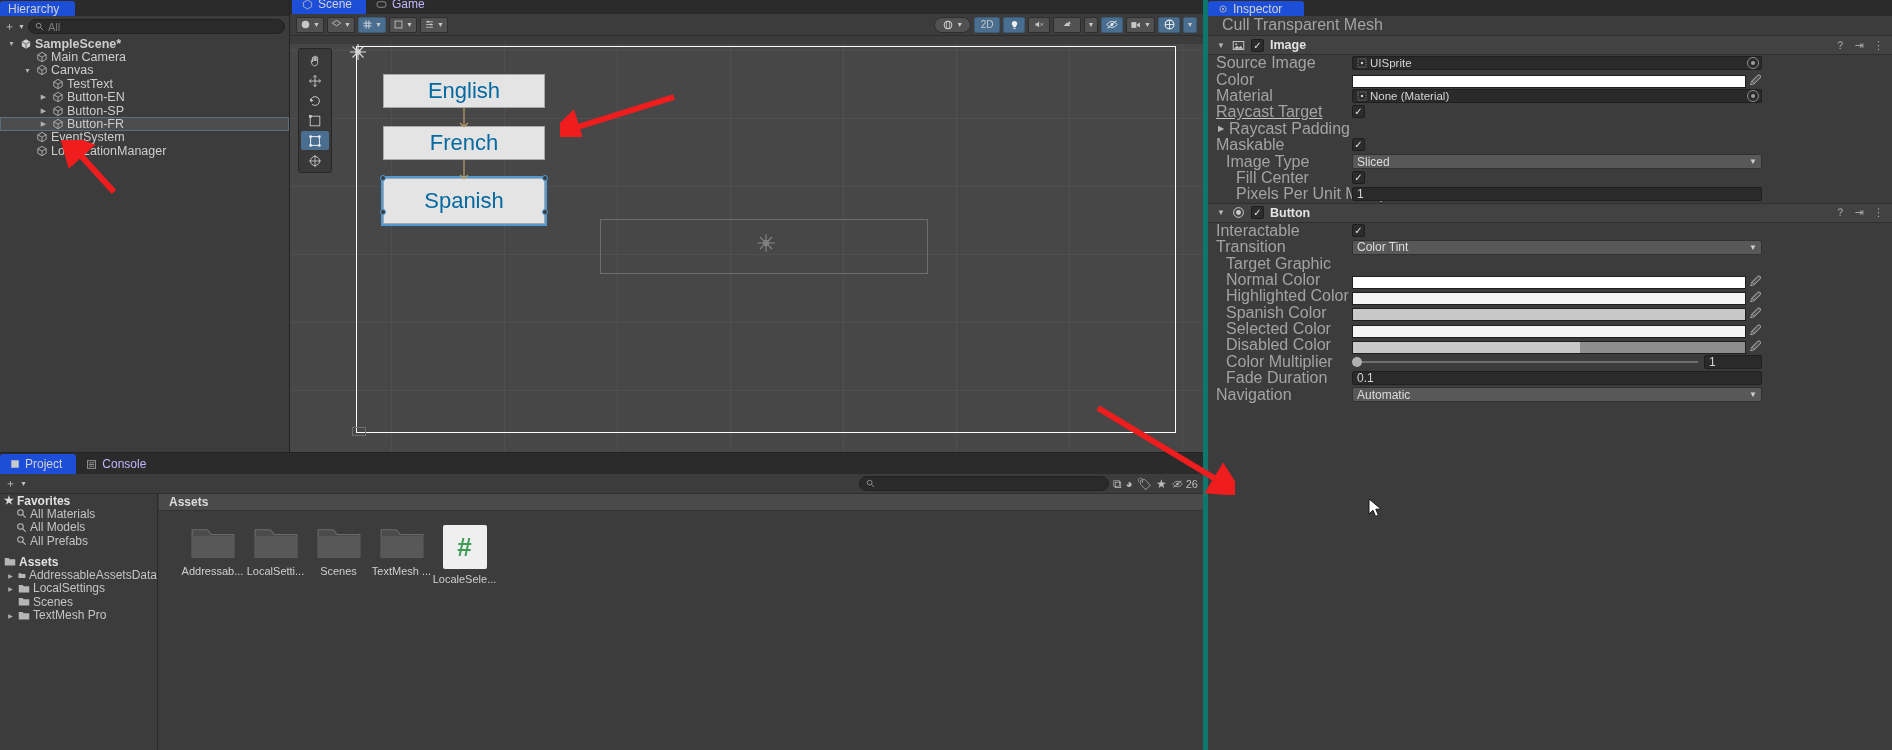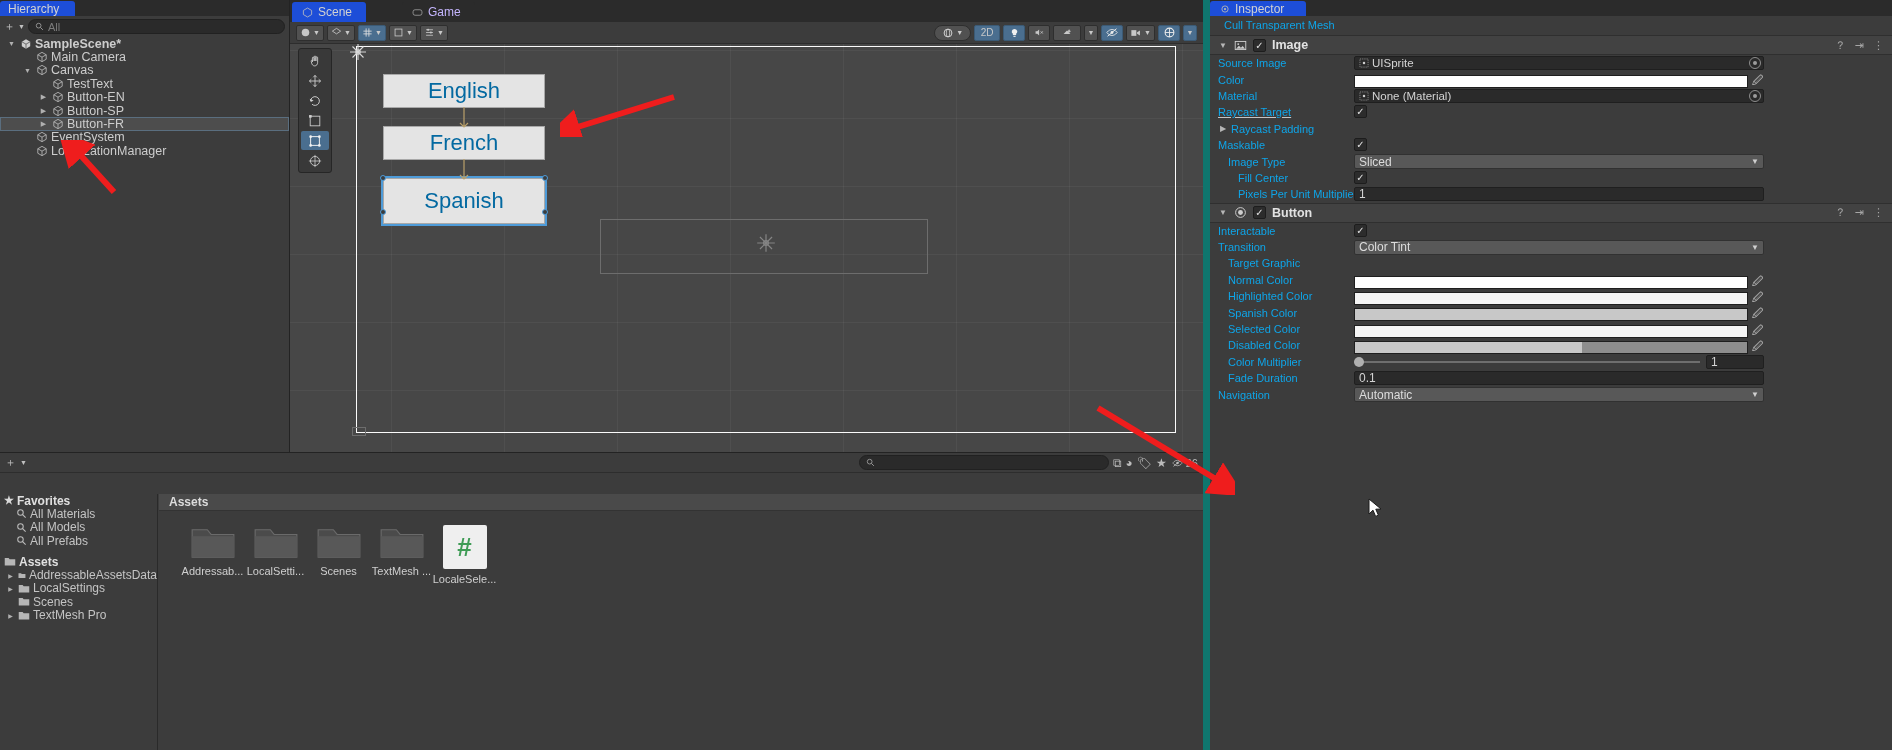--- a/index.html
+++ b/index.html
@@ -19,21 +19,21 @@
   .tree { font-size:12.5px; }
   .trow { height:13.4px; display:flex; align-items:center; gap:3px; padding-right:4px; white-space:nowrap; }
   .trow.sel2 { background:#4d4d4d; outline:1px solid #5a6e7f; outline-offset:-1px;}
   .arrow { width:11px; text-align:center; font-size:7px; color:#b0b0b0; flex:none;}
   .arrow.empty { color:transparent; }
   .cubeicon { width:12px; height:12px; flex:none; }
   .tlabel { color:#cdcdcd; }
 
   
   #scene { position:absolute; left:290px; top:0; width:913px; height:452px; background:#3c3c3c; }
-  #scene .stabs { height:22px; background:#2b2b2b; display:flex; align-items:flex-end; padding-left:2px;gap:36px;}
+  #scene .stabs { height:14px; background:#2b2b2b; display:flex; align-items:flex-end; padding-left:2px;}
   #scene .stoolbar { height:22px; background:#3c3c3c; display:flex; align-items:center; gap:3px; padding:0 6px;
                      border-bottom:1px solid #2d2d2d; }
   .tbtn { height:16px; min-width:22px; background:#515151; border:1px solid #2e2e2e; border-radius:2px;
           display:flex; align-items:center; justify-content:center; gap:2px; color:#c8c8c8; font-size:10px; padding:0 3px;}
   .tbtn.on { background:#4a6e8f; border-color:#3b5a75; }
   .tbtn.pill { border-radius:9px; padding:0 7px; }
   .tbtn.small { min-width:14px; padding:0 2px;}
   .spacer { flex:1; }
   #viewport { position:absolute; left:0; top:44px; width:913px; height:408px; background:#474747; overflow:hidden;}
   .grid { position:absolute; inset:0; background-size:113px 68px;
@@ -47,32 +47,32 @@
   .handle { position:absolute; width:6px; height:6px; background:#3c3c3c; border:1px solid #4e9bd8; border-radius:50%; }
   .emptyrect { position:absolute; border:1px solid #6d6d6d; }
   .toolpal { position:absolute; left:8px; top:4px; width:34px; background:#393939; border:1px solid #262626;
              border-radius:3px; padding:2px 0; display:flex; flex-direction:column; align-items:center; gap:1px;}
   .toolpal .pbtn { width:28px; height:19px; display:flex; align-items:center; justify-content:center;
                    border-radius:2px; color:#c9c9c9; font-size:12px;}
   .toolpal .pbtn.on { background:#4a6e8f; }
 
   
   #inspector { position:absolute; left:1203px; top:0; width:689px; height:750px; background:#3c3c3c;
-               border-left:7px solid #0f766e; overflow:hidden;}
+               border-left:5px solid #0f766e; overflow:hidden;}
   #inspector .itabs { height:16px; background:#2b2b2b; display:flex; align-items:flex-end;}
   .insp-top { height:18px; display:flex; align-items:center; padding-left:14px; gap:8px; font-size:12px;}
   .comp-head { height:20px; background:#424242; border-top:1px solid #2f2f2f; border-bottom:1px solid #2f2f2f;
                display:flex; align-items:center; gap:6px; padding:0 8px; }
   .comp-head .ttl { font-weight:bold; color:#e2e2e2; font-size:12.5px; }
   .foldarrow { width:10px; color:#b6b6b6; font-size:8px; text-align:center;}
   .chk { width:13px; height:13px; background:#2c2c2c; border:1px solid #1d1d1d; border-radius:2px;
          display:flex; align-items:center; justify-content:center; color:#e0e0e0; font-size:10px; }
   .hdr-icons { margin-left:auto; display:flex; align-items:center; gap:9px; color:#a6a6a6; font-size:11px;}
   .prow { height:16.4px; display:flex; align-items:center; padding-left:8px; }
-  .plabel { color:#0ea5e9; font-size:11px; white-space:nowrap; }
+  .plabel { color:#a3a3a3; font-size:16px; white-space:nowrap; }
   .objfield { height:14px; background:#2a2a2a; border:1px solid #1f1f1f; border-radius:2px; display:flex;
               align-items:center; padding:0 2px 0 4px; gap:3px; font-size:11.5px; color:#d4d4d4; }
   .objfield .picker { margin-left:auto; width:12px; height:12px; border-radius:50%; border:1px solid #8d8d8d;
                       display:flex; align-items:center; justify-content:center;}
   .objfield .picker i { width:4px; height:4px; background:#9c9c9c; border-radius:50%; display:block;}
   .colorfield { height:13px; border:1px solid #1f1f1f; display:block;}
   .eyedrop { width:13px; text-align:center; color:#bdbdbd; font-size:11px;}
   .dropdown { height:15px; background:#585858; border:1px solid #313131; border-radius:2px; display:flex;
               align-items:center; padding:0 4px; font-size:12px; color:#dcdcdc;}
   .dropdown .cv { margin-left:auto; font-size:8px; color:#cfcfcf;}
@@ -405,20 +405,35 @@
           <svg width="14" height="14" viewBox="0 0 16 16">
             <circle cx="8" cy="8" r="5.2" fill="none" stroke="#cfcfcf" stroke-width="1"></circle>
             <path d="M8 1v14M1 8h14" stroke="#cfcfcf" stroke-width=".9"></path>
             </svg>
         </div>
       </div>
     </div>
   </div>
 
   <div id="project">
+    <div class="ptabs">
+      <div class="tab active" style="height:20px;">
+        <svg width="10" height="10" viewBox="0 0 16 16">
+          <rect x="2" y="2" width="12" height="12" fill="#c9c9c9"></rect>
+          </svg>
+        <span>Project</span>
+      </div>
+      <div class="tab" style="height:20px;">
+        <svg width="11" height="11" viewBox="0 0 16 16">
+          <rect x="2" y="2.5" width="12" height="11" fill="none" stroke="#b0b0b0" stroke-width="1.1"></rect>
+          <path d="M4 5.5h8M4 8h8M4 10.5h8" stroke="#b0b0b0" stroke-width="1"></path>
+          </svg>
+        <span>Console</span>
+      </div>
+    </div>
     <div class="ptool">
       <span style="font-size:11px;color:#c0c0c0;">＋</span>
       <span style="font-size:7px;color:#c0c0c0;">▼</span>
       <div class="spacer"></div>
       <div class="psearch">
         <svg width="9" height="9" viewBox="0 0 16 16">
           <circle cx="6.5" cy="6.5" r="4.2" fill="none" stroke="#9a9a9a" stroke-width="1.6"></circle>
           <line x1="9.6" y1="9.6" x2="14" y2="14" stroke="#9a9a9a" stroke-width="1.7"></line>
           </svg>
         <span></span>

